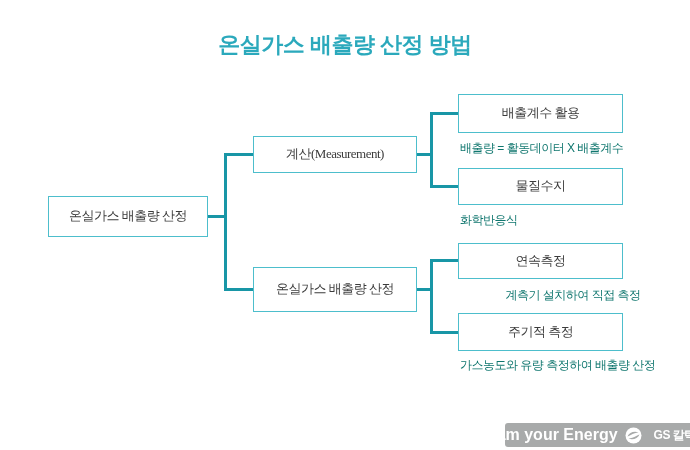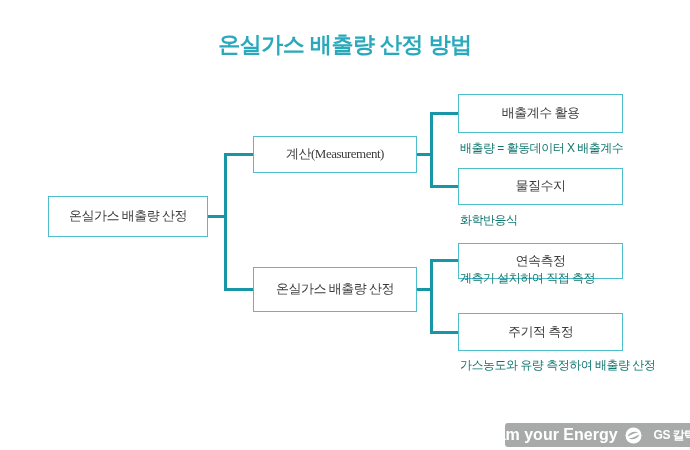--- a/index.html
+++ b/index.html
@@ -50,21 +50,21 @@
     position: absolute;
     left: 460px; width: 226px;
     font-size: 12px;
     letter-spacing: -0.5px;
     color: #0f766e;
     text-align: left;
     white-space: nowrap;
   }
   .desc1 { top: 140px; }
   .desc2 { top: 212px; }
-  .desc3 { top: 270px; }
+  .desc3 { top: 287px; text-align: center; }
   .desc4 { top: 357px; }
   .conn {
     position: absolute;
     background: #1896A6;
   }
   
   .c-root-h   { left: 208px; top: 215px; width: 19px; height: 3px; }
   .c-trunk-l  { left: 224px; top: 153px; width: 3px;  height: 138px; }
   .c-calc-h   { left: 227px; top: 153px; width: 26px; height: 3px; }
   .c-meas-h   { left: 227px; top: 288px; width: 26px; height: 3px; }

